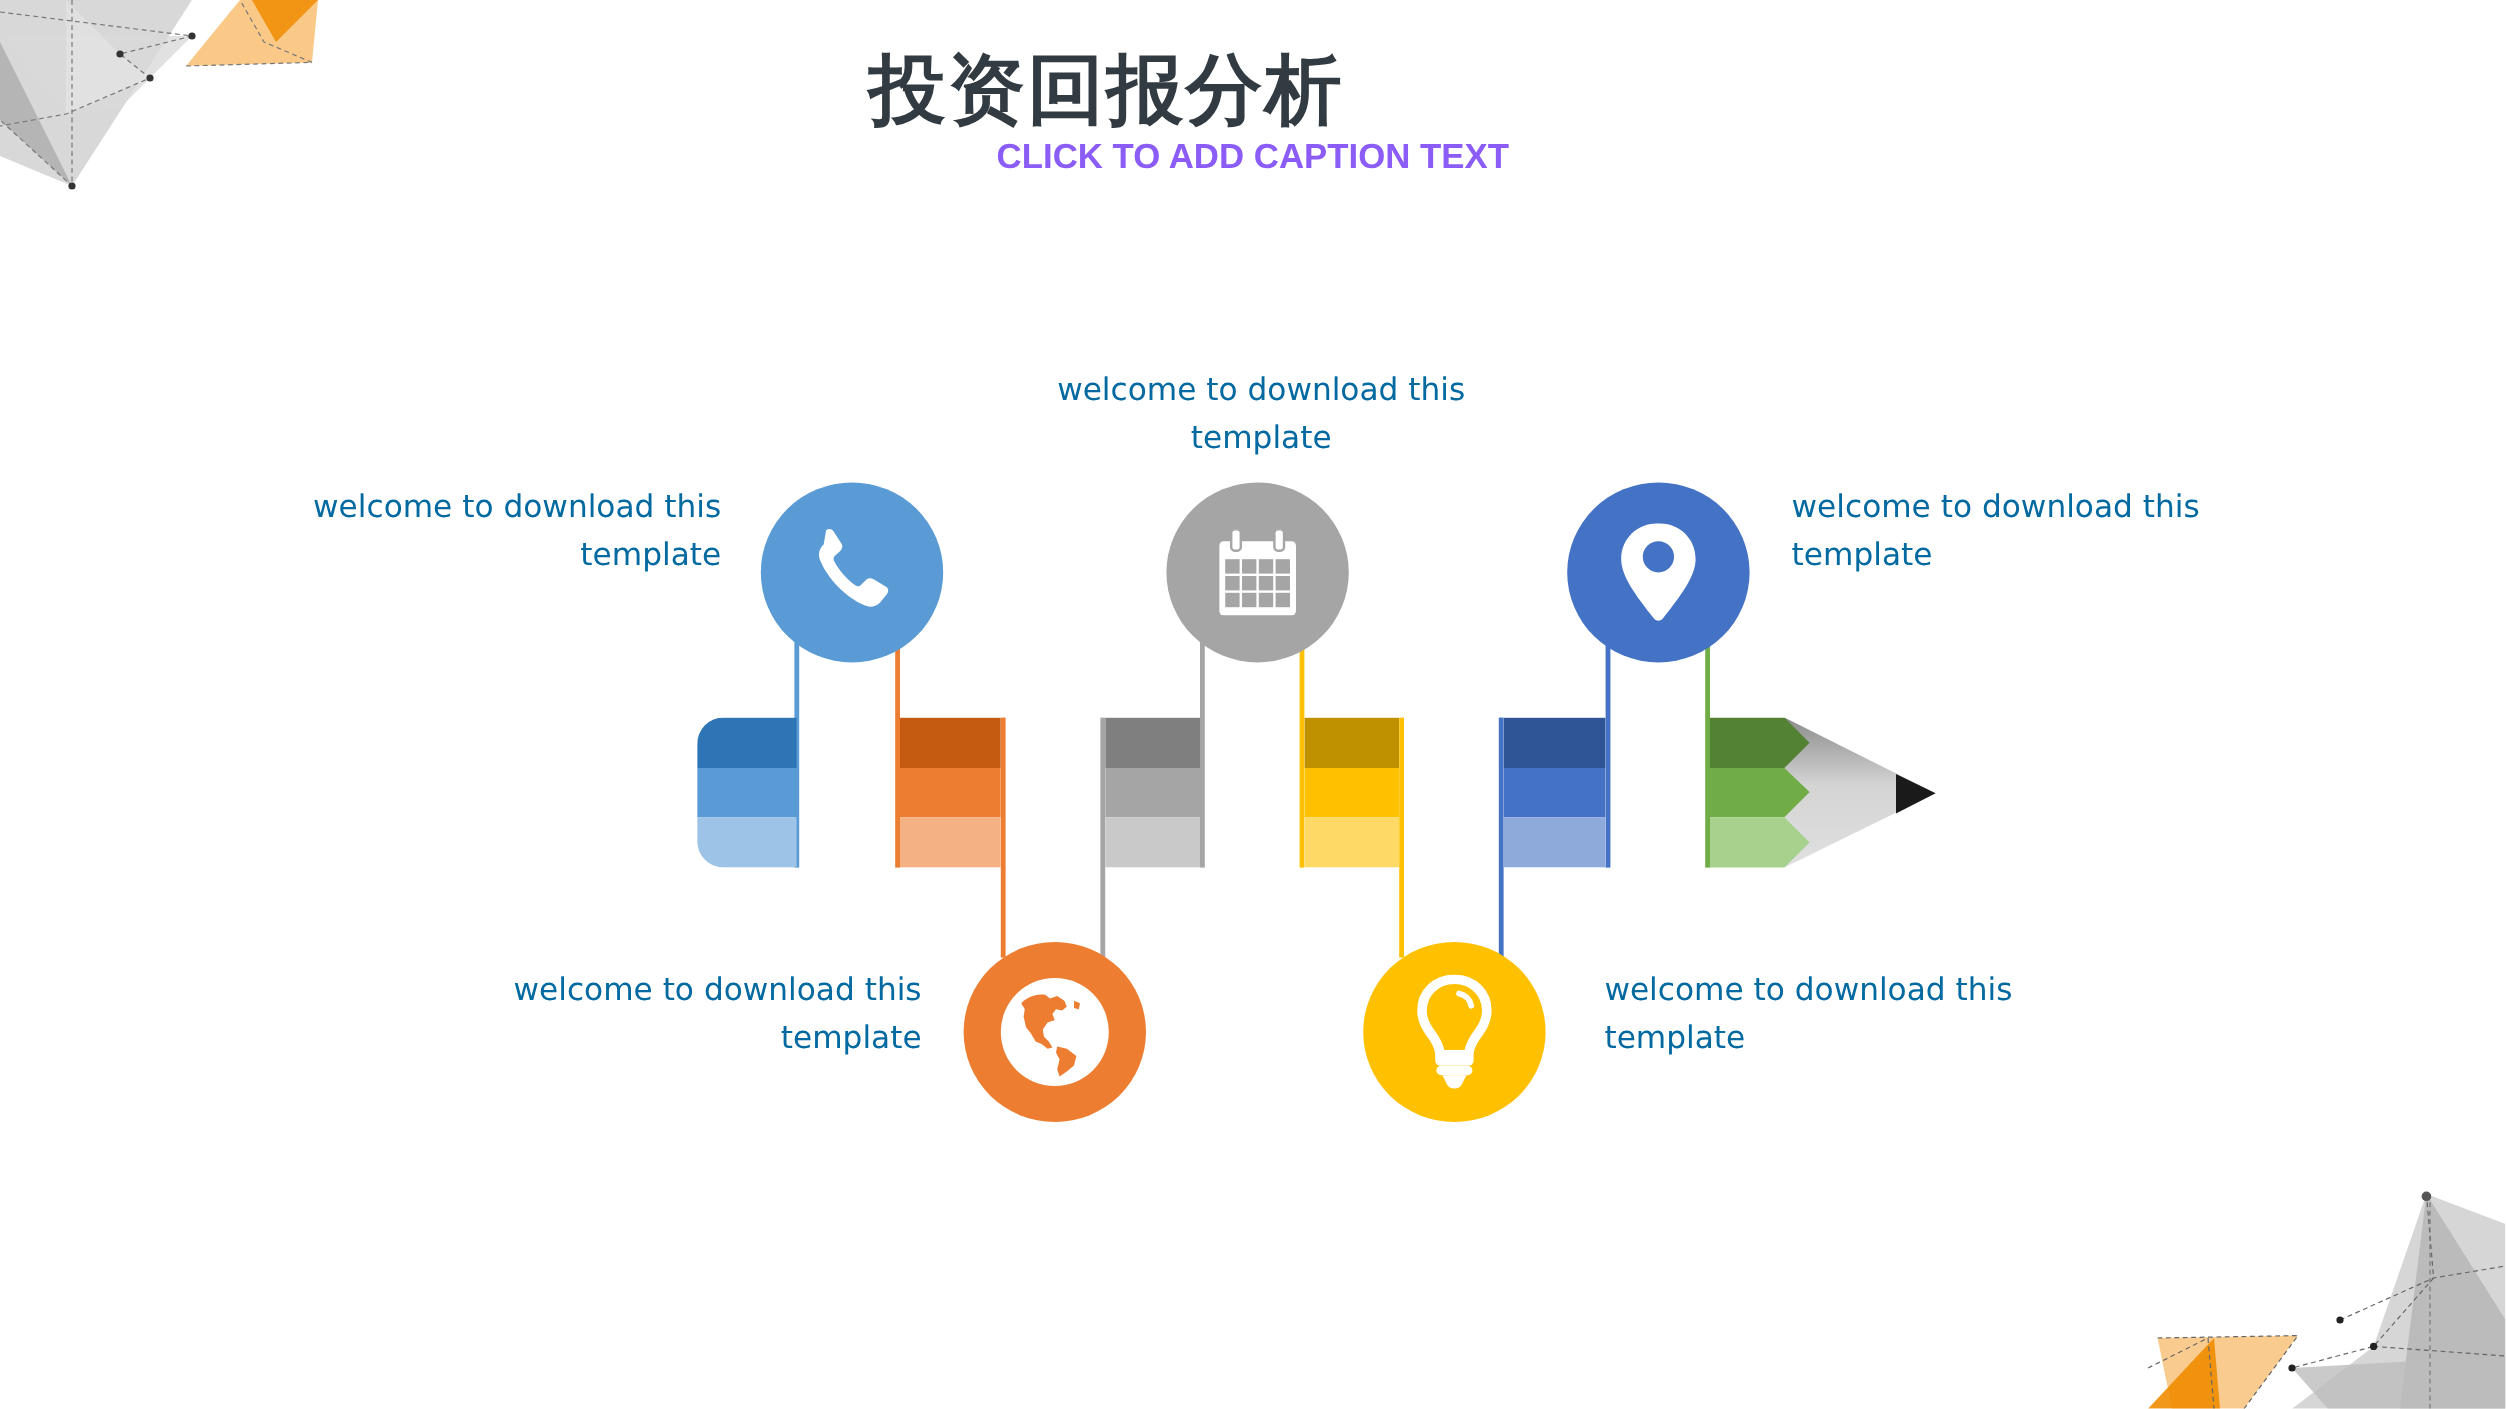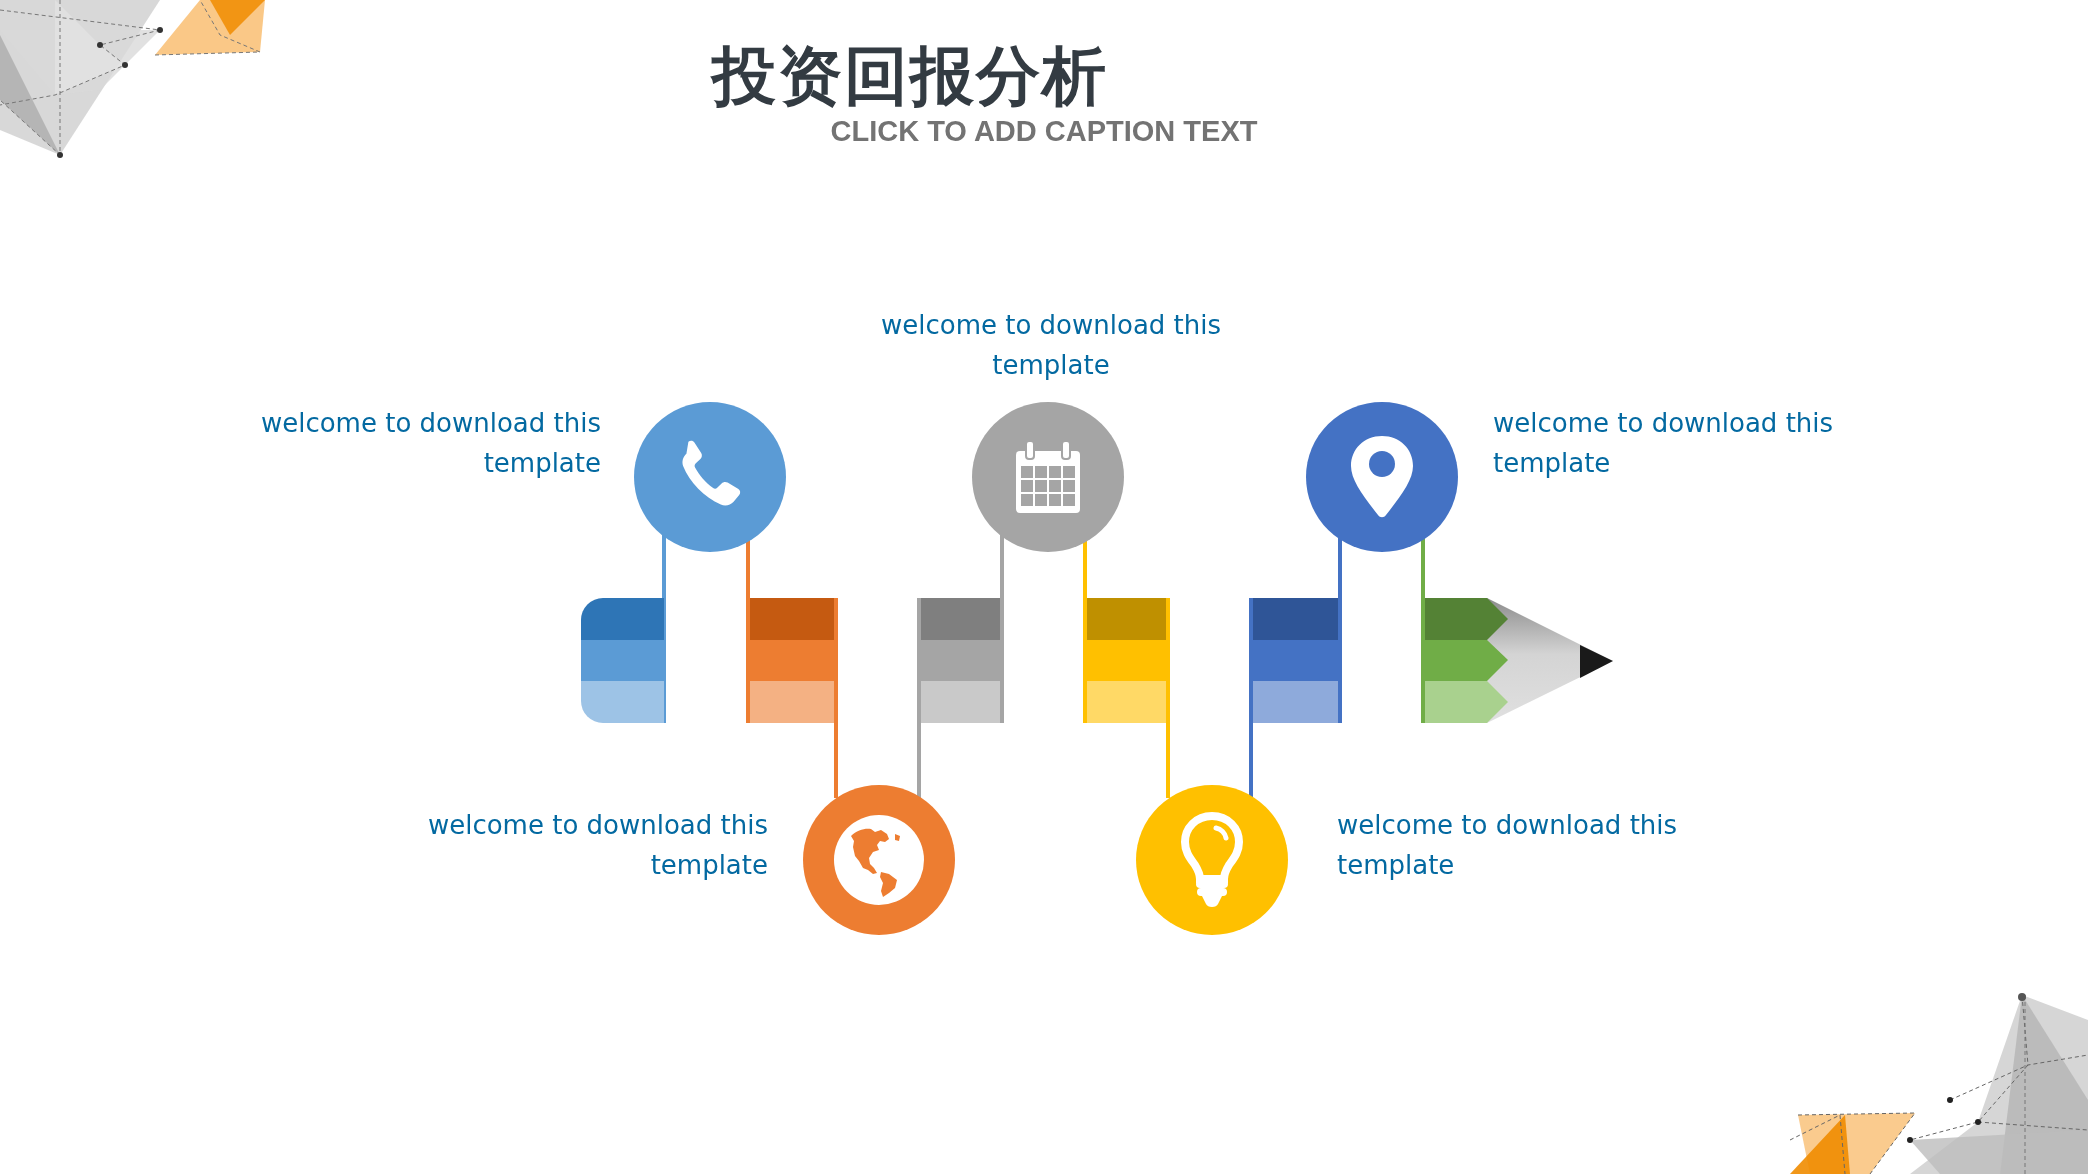--- a/index.html
+++ b/index.html
@@ -1,19 +1,19 @@
 <!DOCTYPE html>
 <html><head>
 <meta charset="utf-8">
 <style>
   html, body { margin: 0; padding: 0; background: #ffffff; }
   body { width: 2088px; height: 1174px; position: relative; overflow: hidden; font-family: "Liberation Sans", "DejaVu Sans", sans-serif; }
   .abs { position: absolute; }
-  .title { left: 2px; width: 1816px; top: 36px; text-align: center; font-family: "DejaVu Sans", sans-serif; font-weight: bold; font-size: 64px; color: #333b42; letter-spacing: 2px; line-height: 80px; }
-  .caption { left: 0; width: 2088px; top: 116px; text-align: center; font-family: "Liberation Sans", sans-serif; font-weight: bold; font-size: 29px; color: #737373; line-height: 30px; }
+  .title { left: 14px; width: 1816px; top: 36px; text-align: center; font-family: "DejaVu Sans", sans-serif; font-weight: bold; font-size: 64px; color: #333b42; letter-spacing: 2px; line-height: 80px; }
+  .caption { left: 0; width: 2088px; top: 116px; text-align: center; font-family: "Liberation Sans", sans-serif; font-weight: bold; font-size: 29px; color: #8b5cf6; line-height: 30px; }
   .label { font-family: "DejaVu Sans", sans-serif; font-size: 26px; color: #0369a1; line-height: 40px; white-space: nowrap; }
   .label span { display: block; }
   .r { text-align: right; }
   .c { text-align: center; }
   .circle { position: absolute; width: 152px; height: 150px; border-radius: 50%; display: flex; align-items: center; justify-content: center; }
   .vline { position: absolute; width: 4px; }
   .block { position: absolute; width: 83px; height: 125px; overflow: hidden; }
   .block div { height: 41.67px; }
   svg { display: block; }
 </style>

